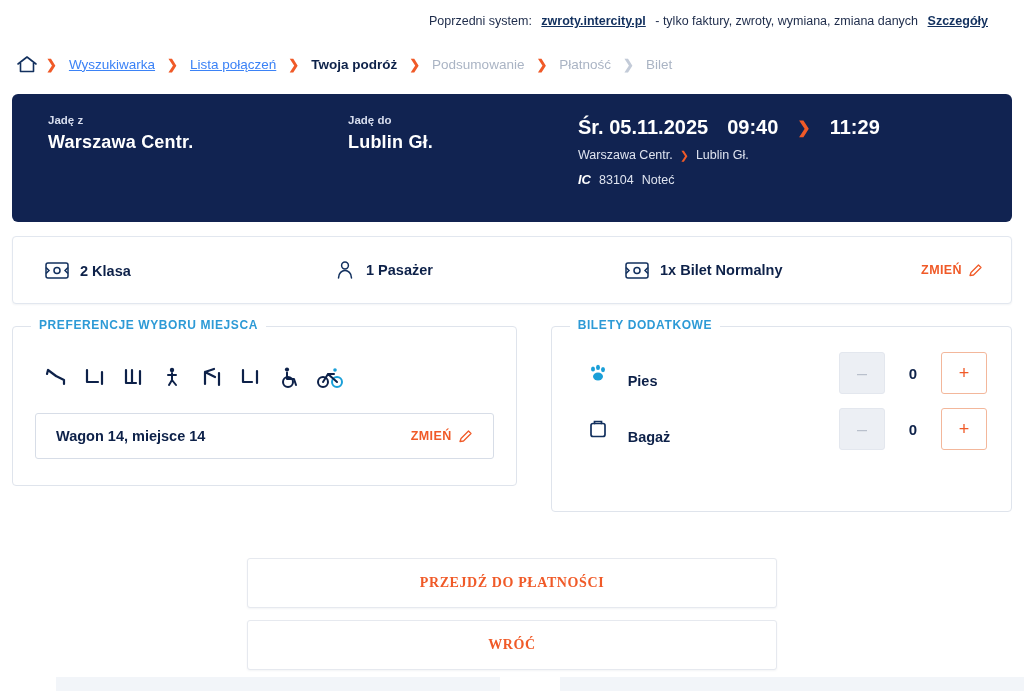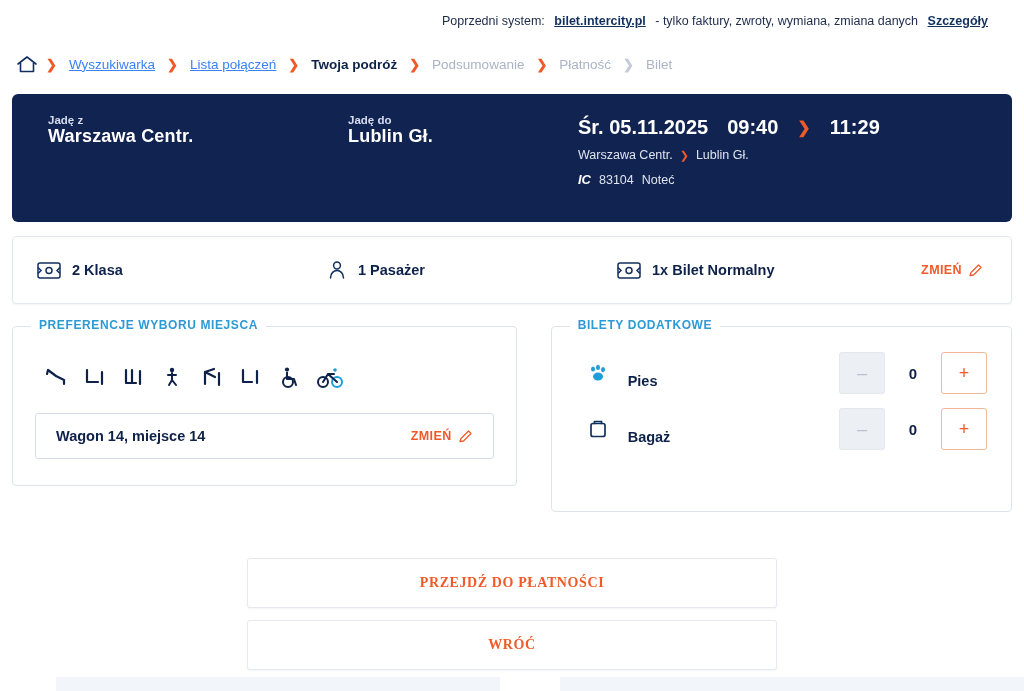--- a/index.html
+++ b/index.html
@@ -76,20 +76,21 @@
     display: flex;
     padding: 20px 24px 0 36px;
     position: relative;
   }
   .j-col { display: flex; flex-direction: column; }
   .j-from { width: 300px; }
   .j-to   { width: 230px; }
   .j-lbl {
     font-size: 11.5px;
     color: #d6dced;
+    margin-bottom: 6px;
     font-weight: bold;
   }
   .j-station {
     font-size: 18px;
     font-weight: bold;
     letter-spacing: .2px;
   }
   .j-right { flex: 1; padding-top: 2px; }
   .j-time {
     font-size: 20px;
@@ -134,21 +135,21 @@
     box-shadow: 0 1px 2px rgba(20,40,80,.05);
   }
   .sum-item {
     display: flex;
     align-items: center;
     gap: 11px;
     font-size: 14.5px;
     font-weight: bold;
     color: #0d2149;
   }
-  .sum-1 { margin-left: 24px; width: 290px; }
+  .sum-1 { margin-left: 32px; width: 290px; align-items: flex-end; }
   .sum-2 { width: 290px; }
   .sum-3 { flex: 1; }
   .zmien {
     margin-left: auto;
     margin-right: 28px;
     display: flex;
     align-items: center;
     gap: 6px;
     color: #f05a28;
     font-size: 12.5px;
@@ -272,21 +273,21 @@
   svg { display: block; }
 </style>
 </head>
 <body>
 
 <div class="page">
 
   <div class="notice">
     <span>Poprzedni system:</span>
     <span class="sep">&nbsp;</span>
-    <a href="#">bilet.intercity.pl</a>
+    <a href="#">zwroty.intercity.pl</a>
     <span class="sep">&nbsp;</span>
     <span>- tylko faktury, zwroty, wymiana, zmiana danych</span>
     <span class="sep">&nbsp;</span>
     <a href="#">Szczegóły</a>
   </div>
 
   <div class="breadcrumb">
     <span class="home-icon">
       <svg width="22" height="20" viewBox="0 0 22 20">
         <path d="M2 10 L11 3 L20 10" fill="none" stroke="#12305e" stroke-width="1.6" stroke-linejoin="round" stroke-linecap="round"></path>

